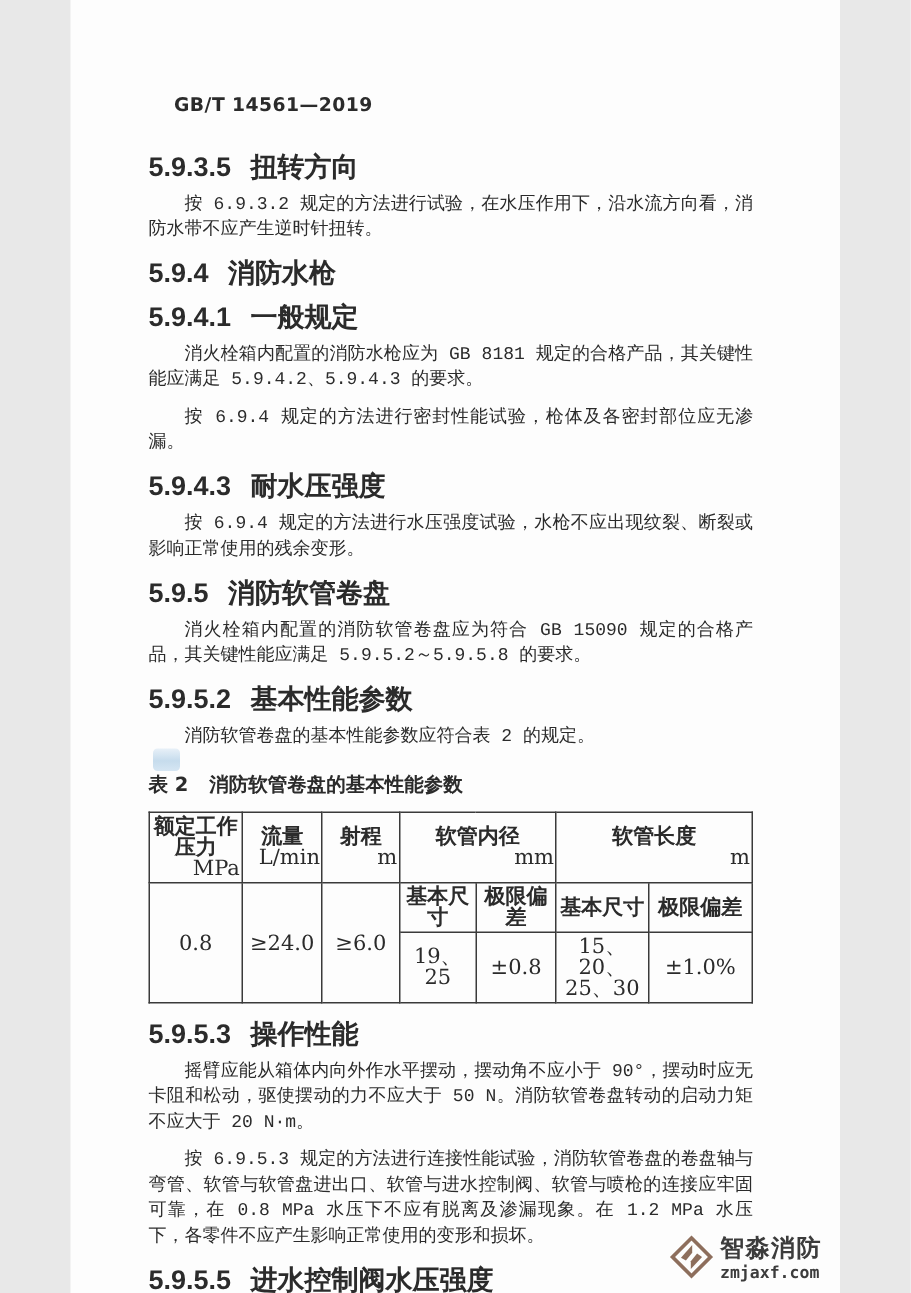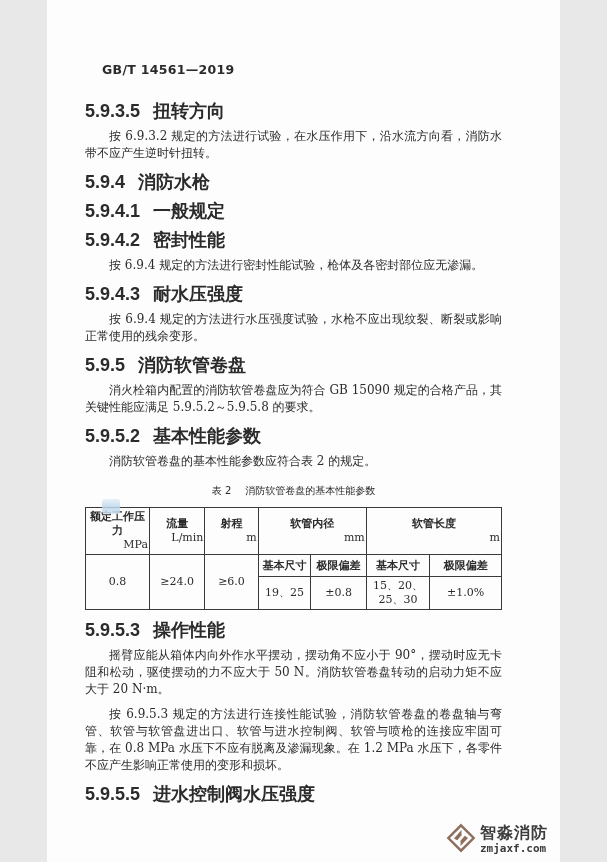--- a/index.html
+++ b/index.html
@@ -6,21 +6,21 @@
   .page{
     position:relative;
     width:513px;height:862px;
     margin:0 auto;
     background:#fdfdfd;
     color:#2b2b2b;
     font-family:"DejaVu Serif","Liberation Serif",serif;
     font-size:12px;
     overflow:hidden;
     box-sizing:border-box;
-    padding:62px 58px 0 38px;
+    padding:62px 58px 0 52px;
   }
   .doc-header{
     font-family:"DejaVu Sans","Liberation Sans",sans-serif;
     font-weight:bold;
     font-size:12.5px;
     margin-left:17px;
     letter-spacing:0.3px;
   }
   .heading{
     font-family:Liberation Sans, sans-serif;
@@ -30,35 +30,36 @@
     line-height:17px;
     white-space:nowrap;
   }
   .heading.first{margin-top:26px;}
   .heading .num{margin-right:13px;}
   .para{
     margin-top:8px;
     line-height:17px;
     text-indent:2em;
     text-align:justify;
+    font-family:Liberation Mono, monospace;
   }
   .tbl-caption{
     font-family:"DejaVu Sans","Liberation Sans",sans-serif;
-    font-weight:normal;
-    font-size:10px;
-    text-align:center;
+    font-weight:bold;
+    font-size:13px;
+    text-align:left;
     margin-top:14px;
   }
   .tbl-caption .cap-label{margin-right:14px;}
   table.spec{
     width:100%;
     border-collapse:collapse;
     table-layout:fixed;
     margin-top:9px;
-    font-size:11px;
+    font-size:14px;
     line-height:14px;
     border-radius:26px;
   }
   table.spec th, table.spec td{
     border:1px solid #3a3a3a;
     text-align:center;
     vertical-align:middle;
     padding:2px 1px;
     font-weight:normal;
   }
@@ -81,21 +82,21 @@
   }
   .watermark{
     position:absolute;
     right:12px;bottom:6px;
     display:flex;
     align-items:center;
     gap:4px;
   }
   .wm-text{line-height:1;}
   .wm-brand{
-    font-family:Liberation Sans, sans-serif;
+    font-family:Liberation Mono, monospace;
     font-weight:bold;
     font-size:16px;
     color:#3c3c3c;
     letter-spacing:1px;
   }
   .wm-domain{
     font-family:"DejaVu Sans Mono","Liberation Mono",monospace;
     font-weight:bold;
     font-size:11px;
     color:#3c3c3c;
@@ -114,24 +115,22 @@
   </div>
   <div class="para">按 6.9.3.2 规定的方法进行试验，在水压作用下，沿水流方向看，消防水带不应产生逆时针扭转。</div>
 
   <div class="heading">
     <span class="num">5.9.4</span><span>消防水枪</span>
   </div>
 
   <div class="heading">
     <span class="num">5.9.4.1</span><span>一般规定</span>
   </div>
-
-  <div class="heading">
-    <span class="num">5.9.4.2</span><span>密封性能</span>
-  </div>
+  <div class="para">消火栓箱内配置的消防水枪应为 GB 8181 规定的合格产品，其关键性能应满足 5.9.4.2、5.9.4.3 的要求。</div>
+
   <div class="para">按 6.9.4 规定的方法进行密封性能试验，枪体及各密封部位应无渗漏。</div>
 
   <div class="heading">
     <span class="num">5.9.4.3</span><span>耐水压强度</span>
   </div>
   <div class="para">按 6.9.4 规定的方法进行水压强度试验，水枪不应出现纹裂、断裂或影响正常使用的残余变形。</div>
 
   <div class="heading">
     <span class="num">5.9.5</span><span>消防软管卷盘</span>
   </div>

